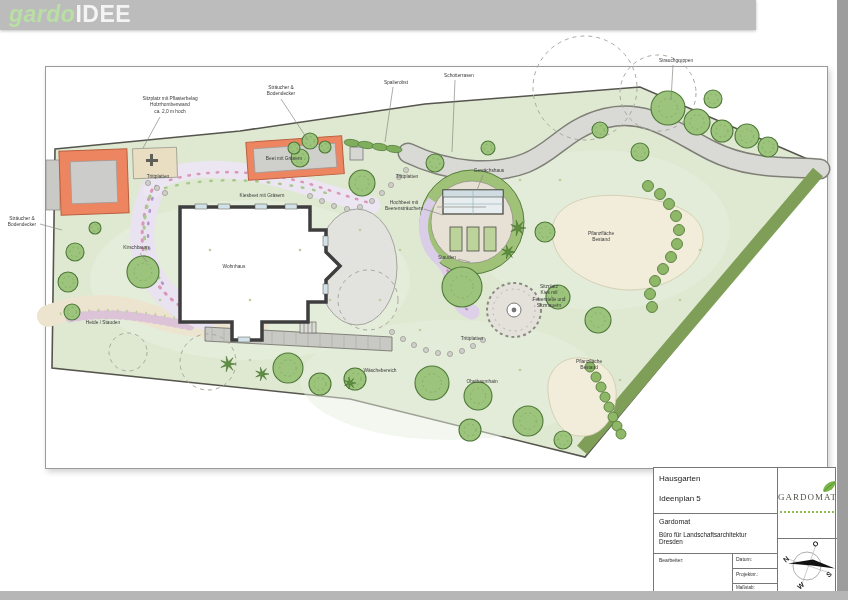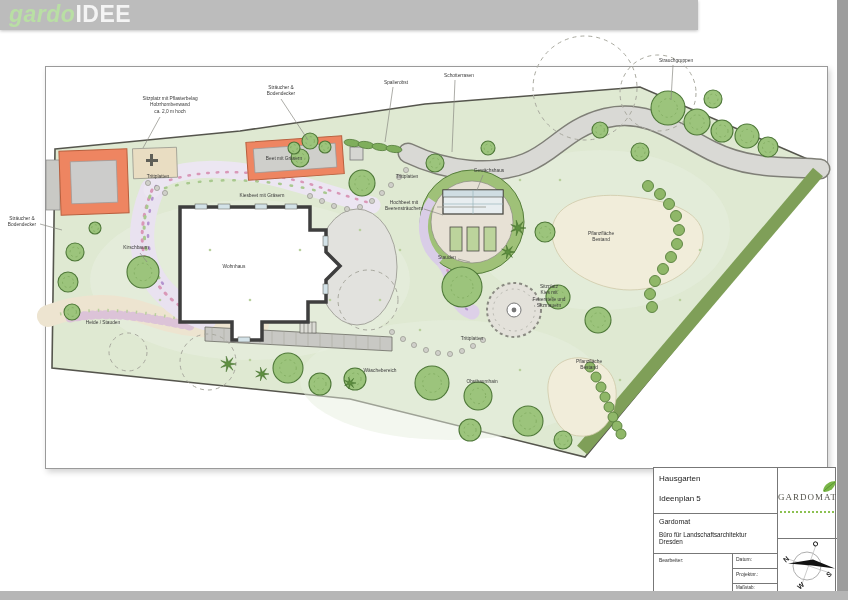--- a/index.html
+++ b/index.html
@@ -3,21 +3,21 @@
 <meta charset="utf-8">
 <style>
   html,body{margin:0;padding:0;}
   body{width:848px;height:600px;position:relative;overflow:hidden;background:#ffffff;
        font-family:"Liberation Sans",sans-serif;}
   .page{position:absolute;inset:0;background:#ffffff;}
   
   .edge-right{position:absolute;top:0;right:0;width:11px;height:600px;background:#9d9d9d;}
   .edge-bottom{position:absolute;left:0;bottom:0;width:848px;height:9px;background:#b6b6b6;}
   
-  .header{position:absolute;left:0;top:0;width:698px;height:30px;background:#bcbcbc;
+  .header{position:absolute;left:0;top:0;width:756px;height:30px;background:#bcbcbc;
           box-shadow:0 1px 3px rgba(0,0,0,.25);}
   .logo{position:absolute;left:9px;top:1px;font-size:23px;letter-spacing:.5px;}
   .logo .g1{font-style:italic;color:#b9dfa4;font-weight:bold;}
   .logo .g2{color:#f4f4f4;font-weight:bold;}
   
   .sheet{position:absolute;left:45px;top:66px;width:781px;height:401px;background:#fff;
          border:1px solid #9a9a9a;box-shadow:2px 3px 6px rgba(0,0,0,.18);}
   #plan-svg{position:absolute;left:0;top:0;width:848px;height:600px;}
   #labels{position:absolute;inset:0;pointer-events:none;}
   .plan-label{position:absolute;transform:translateX(-50%);font-size:4.8px;line-height:1.35;

